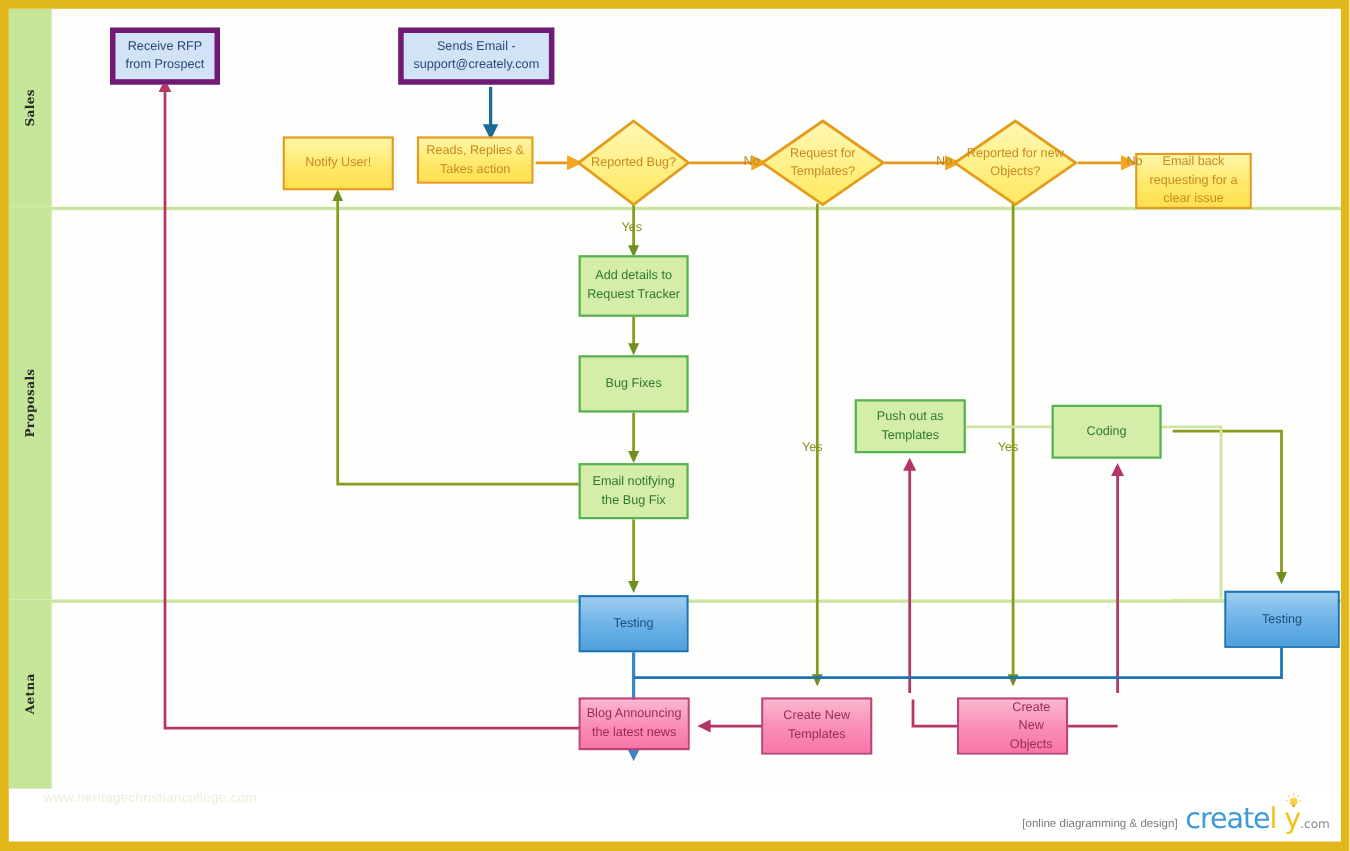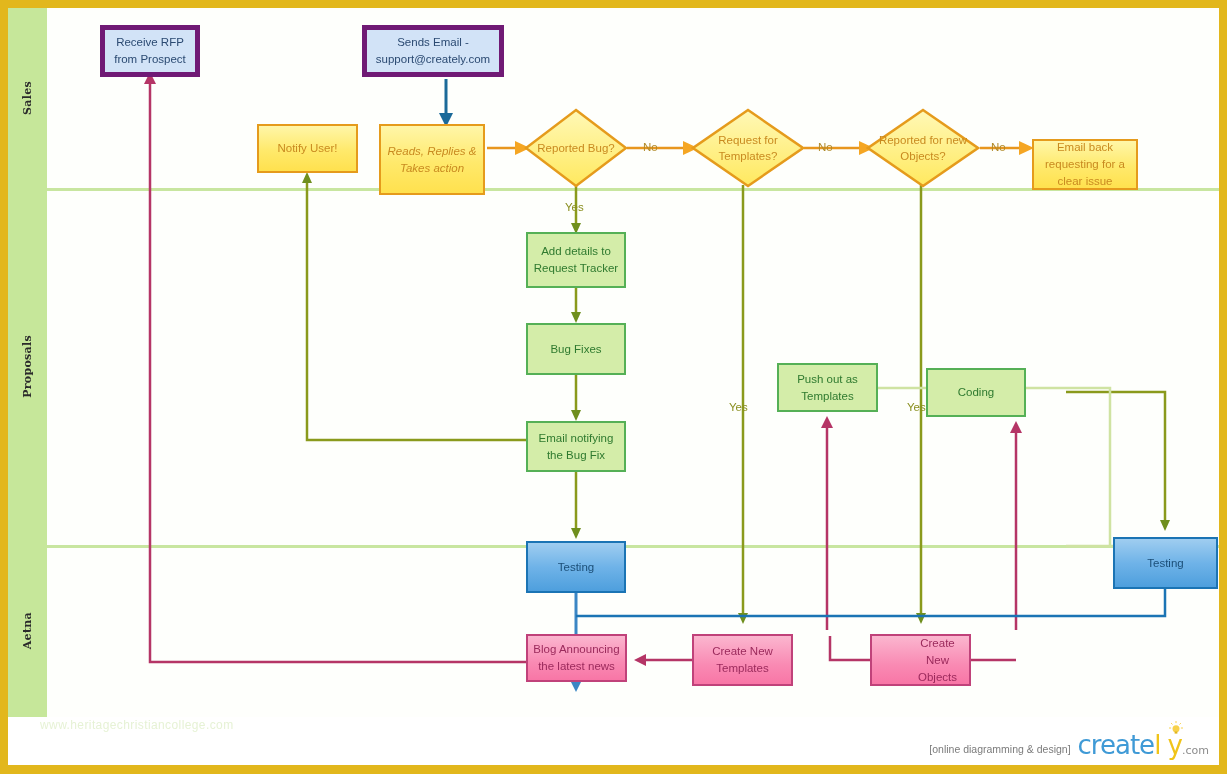--- a/index.html
+++ b/index.html
@@ -96,21 +96,21 @@
   .diamond-label{
     position:absolute;left:0;top:0;width:100%;height:100%;
     display:flex;align-items:center;justify-content:center;
     text-align:center;font-size:11.5px;line-height:16px;
     color:#c98a20;pointer-events:none;
   }
   .edge-label{
     position:absolute;z-index:22;font-size:11.5px;
     color:#8a8f1f;white-space:nowrap;
   }
-  .edge-label.no{color:#b08a2a;}
+  .edge-label.no{color:#b08a2a;margin-left:33px;}
   #wires{position:absolute;left:0;top:0;width:1227px;height:774px;z-index:10;}
   .watermark{
     position:absolute;left:40px;top:718px;
     font-size:12px;color:#e6f2d5;letter-spacing:.4px;
     z-index:30;font-family:"Liberation Sans",sans-serif;
   }
   .footer{
     position:absolute;right:18px;bottom:16px;
     display:flex;align-items:flex-end;gap:7px;z-index:30;
   }
@@ -217,21 +217,21 @@
   </div>
 
   <div class="node n-blue" style="left:362px;top:25px;width:142px;height:52px;">
     <span class="lbl">Sends Email - support@creately.com</span>
   </div>
 
   <div class="node n-yellow" style="left:257px;top:124px;width:101px;height:49px;">
     <span class="lbl">Notify User!</span>
   </div>
 
-  <div class="node n-yellow" style="left:379px;top:124px;width:106px;height:71px;font-style:italic;">
+  <div class="node n-yellow" style="left:379px;top:124px;width:106px;height:43px;">
     <span class="lbl">Reads, Replies &amp; Takes action</span>
   </div>
 
   <div class="diamond-wrap" style="left:524px;top:108px;width:104px;height:80px;">
     <svg width="104" height="80" viewBox="0 0 104 80" xmlns="http://www.w3.org/2000/svg">
       <defs>
           <linearGradient id="dgrad1" x1="0" y1="0" x2="0" y2="1">
         <stop offset="0%" stop-color="#fff8b6"></stop>
             <stop offset="100%" stop-color="#ffe95f"></stop>
       </linearGradient>
@@ -287,21 +287,21 @@
   </div>
 
   <div class="node n-green" style="left:526px;top:421px;width:100px;height:51px;">
     <span class="lbl">Email notifying the Bug Fix</span>
   </div>
 
   <div class="node n-green" style="left:777px;top:363px;width:101px;height:49px;">
     <span class="lbl">Push out as Templates</span>
   </div>
 
-  <div class="node n-green" style="left:926px;top:368px;width:100px;height:49px;">
+  <div class="node n-green" style="left:956px;top:368px;width:100px;height:49px;">
     <span class="lbl">Coding</span>
   </div>
 
   <div class="node n-bluebox" style="left:526px;top:541px;width:100px;height:52px;">
     <span class="lbl">Testing</span>
   </div>
 
   <div class="node n-bluebox" style="left:1113px;top:537px;width:105px;height:52px;">
     <span class="lbl">Testing</span>
   </div>

